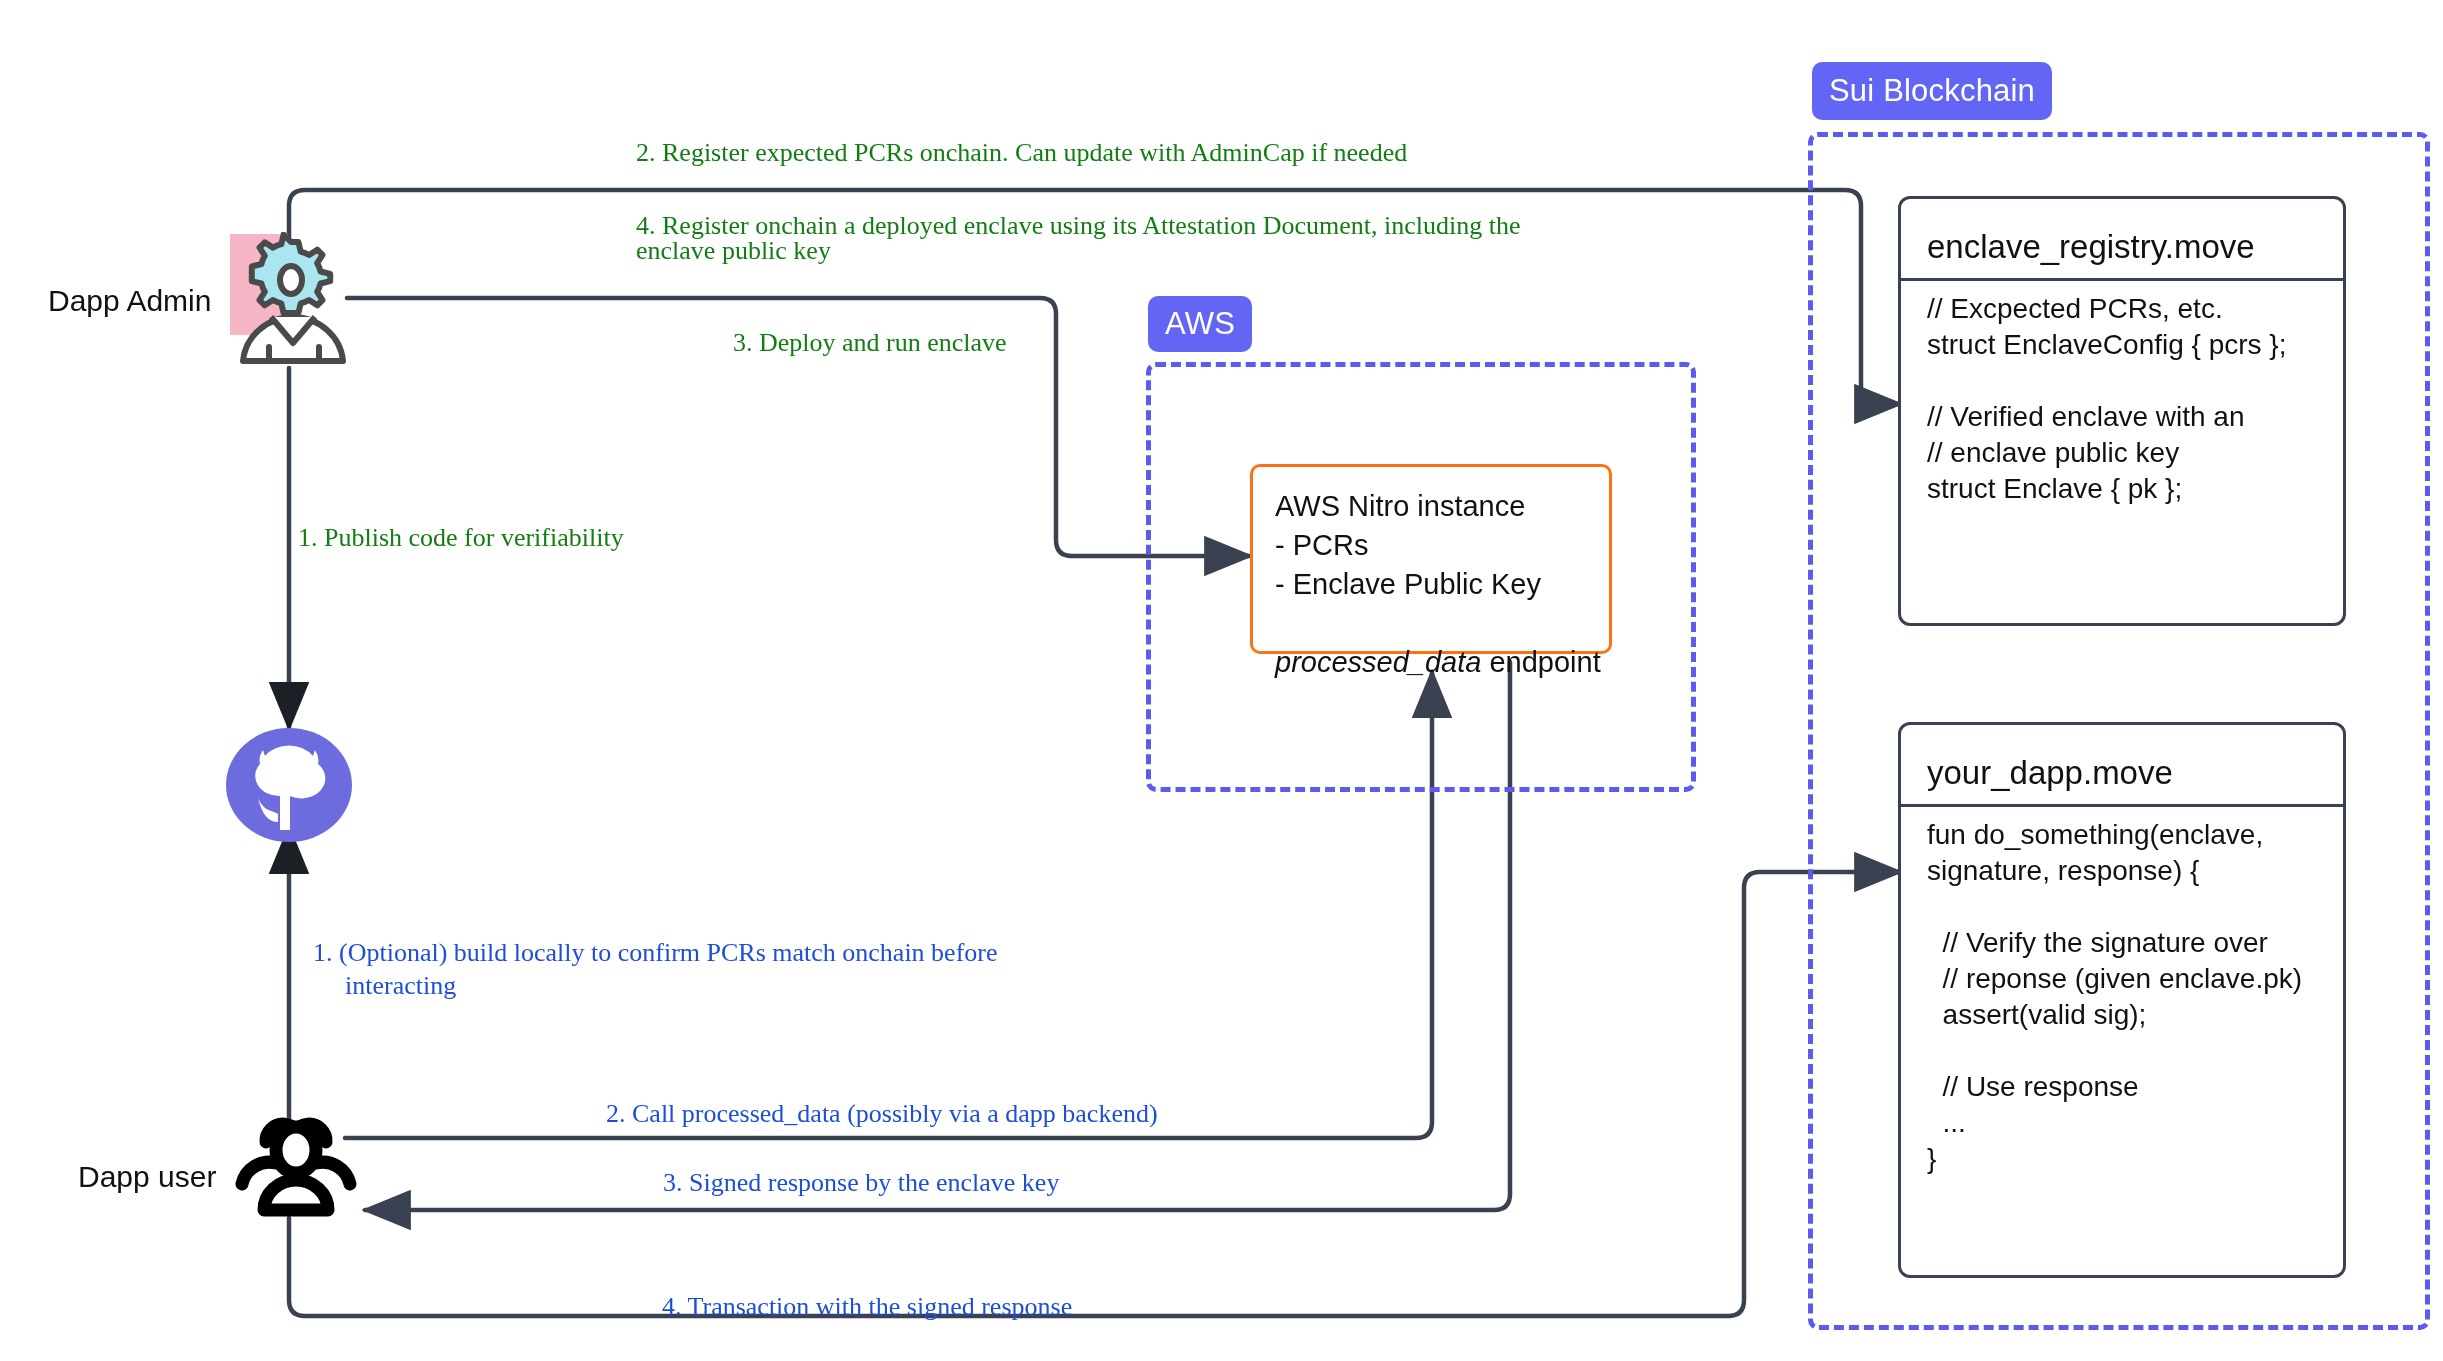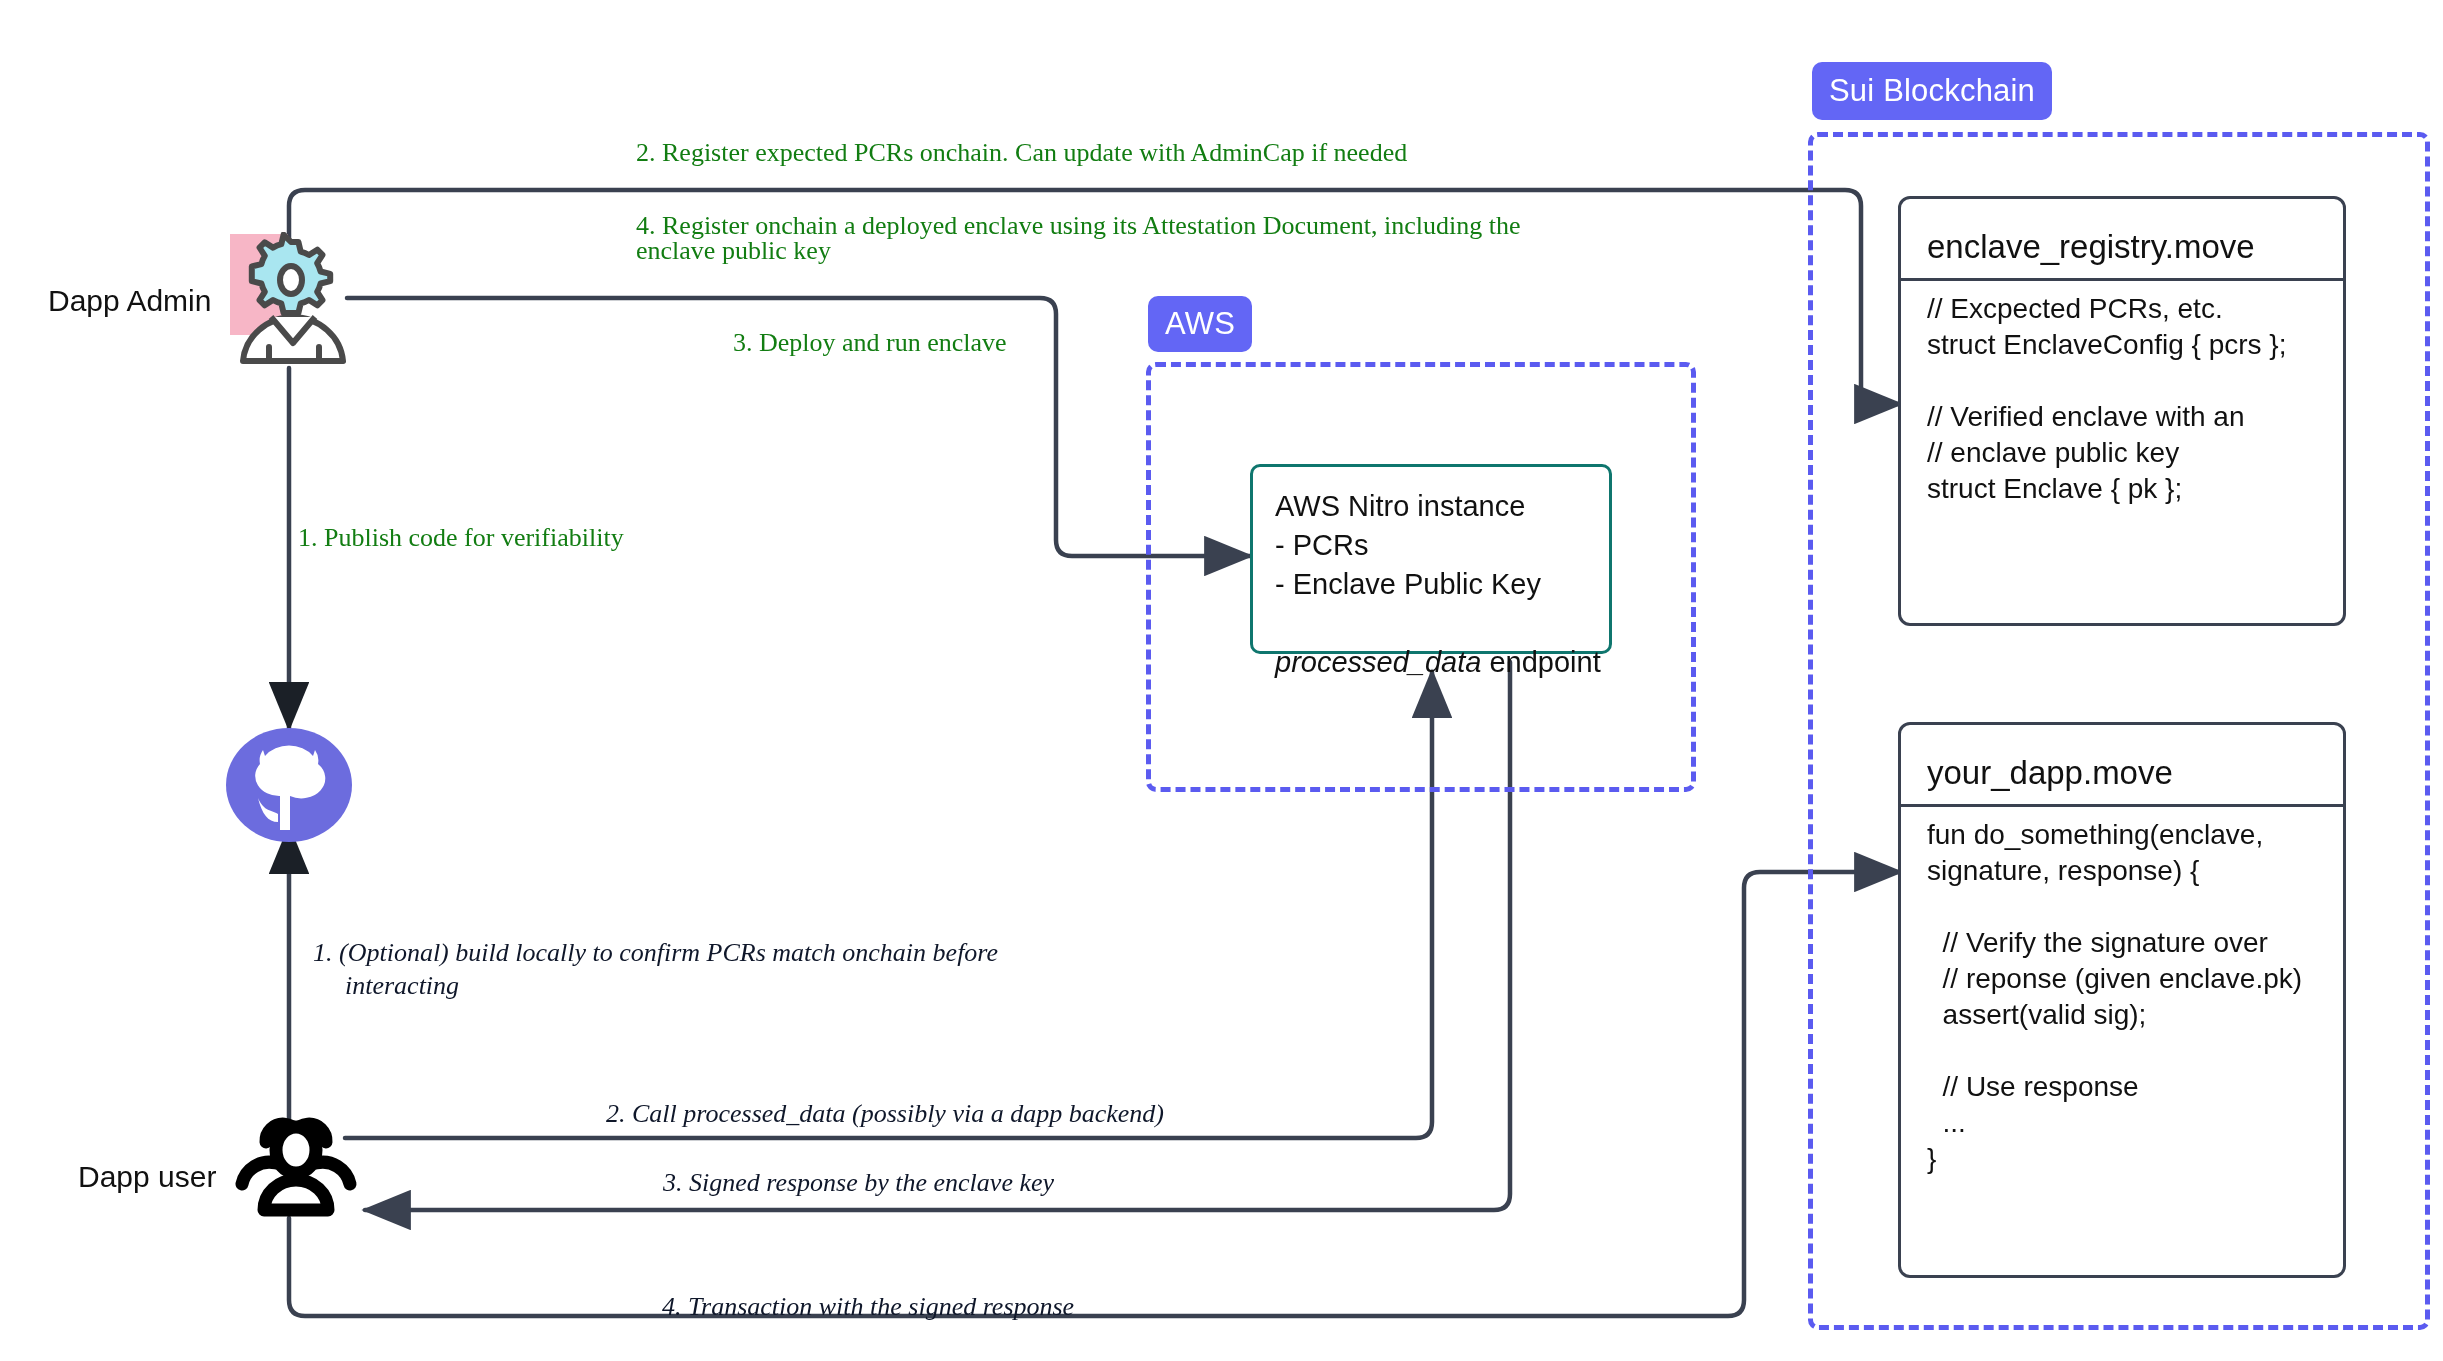--- a/index.html
+++ b/index.html
@@ -5,42 +5,42 @@
   html,body{margin:0;padding:0;background:#ffffff;}
   body{width:2443px;height:1361px;overflow:hidden;font-family:"Liberation Sans",sans-serif;}
   #stage{position:relative;width:2443px;height:1361px;background:#fff;}
   #wires{position:absolute;left:0;top:0;width:2443px;height:1361px;pointer-events:none;}
 
   .lbl{position:absolute;white-space:pre;}
 
   
   .ann{font-family:"Liberation Serif",serif;font-size:26px;line-height:33px;}
   .ann.green{color:#127D12;text-align:right;}
-  .ann.black{color:#0f172a;font-style:italic;}
+  .ann.black{color:#1d4ed8;}
 
   .actor-label{font-family:"Liberation Sans",sans-serif;font-size:30px;color:#111;}
 
   
   .badge{position:absolute;background:#6366F5;color:#fff;border-radius:10px;
          font-family:"Liberation Sans",sans-serif;font-size:31px;
          display:flex;align-items:center;justify-content:center;letter-spacing:.2px;}
 
   
   .dashzone{position:absolute;border:5px dashed #5B5BF0;border-radius:10px;background:transparent;}
 
   
   .card{position:absolute;border:3px solid #3A4150;border-radius:12px;background:#fff;box-sizing:border-box;}
   .card-title{position:absolute;left:0;top:16px;right:0;height:66px;display:flex;align-items:center;
               padding-left:26px;box-sizing:border-box;border-bottom:3px solid #3A4150;
               font-family:"Liberation Sans",sans-serif;font-size:33px;color:#111;}
   .card-body{position:absolute;left:0;right:0;padding:26px;box-sizing:border-box;
              font-family:"Liberation Sans",sans-serif;font-size:28px;line-height:36px;color:#111;white-space:pre-wrap;}
 
   
-  .nodebox{position:absolute;border:3px solid #0f766e;border-radius:10px;background:#fff;box-sizing:border-box;
+  .nodebox{position:absolute;border:3px solid #f97316;border-radius:10px;background:#fff;box-sizing:border-box;
            font-family:"Liberation Sans",sans-serif;font-size:29px;line-height:39px;color:#111;padding:20px 22px;white-space:pre;}
   .nodebox em{font-style:italic;}
 
   .iconwrap{position:absolute;}
 </style>
 </head>
 <body>
 
 <div id="stage">
 

